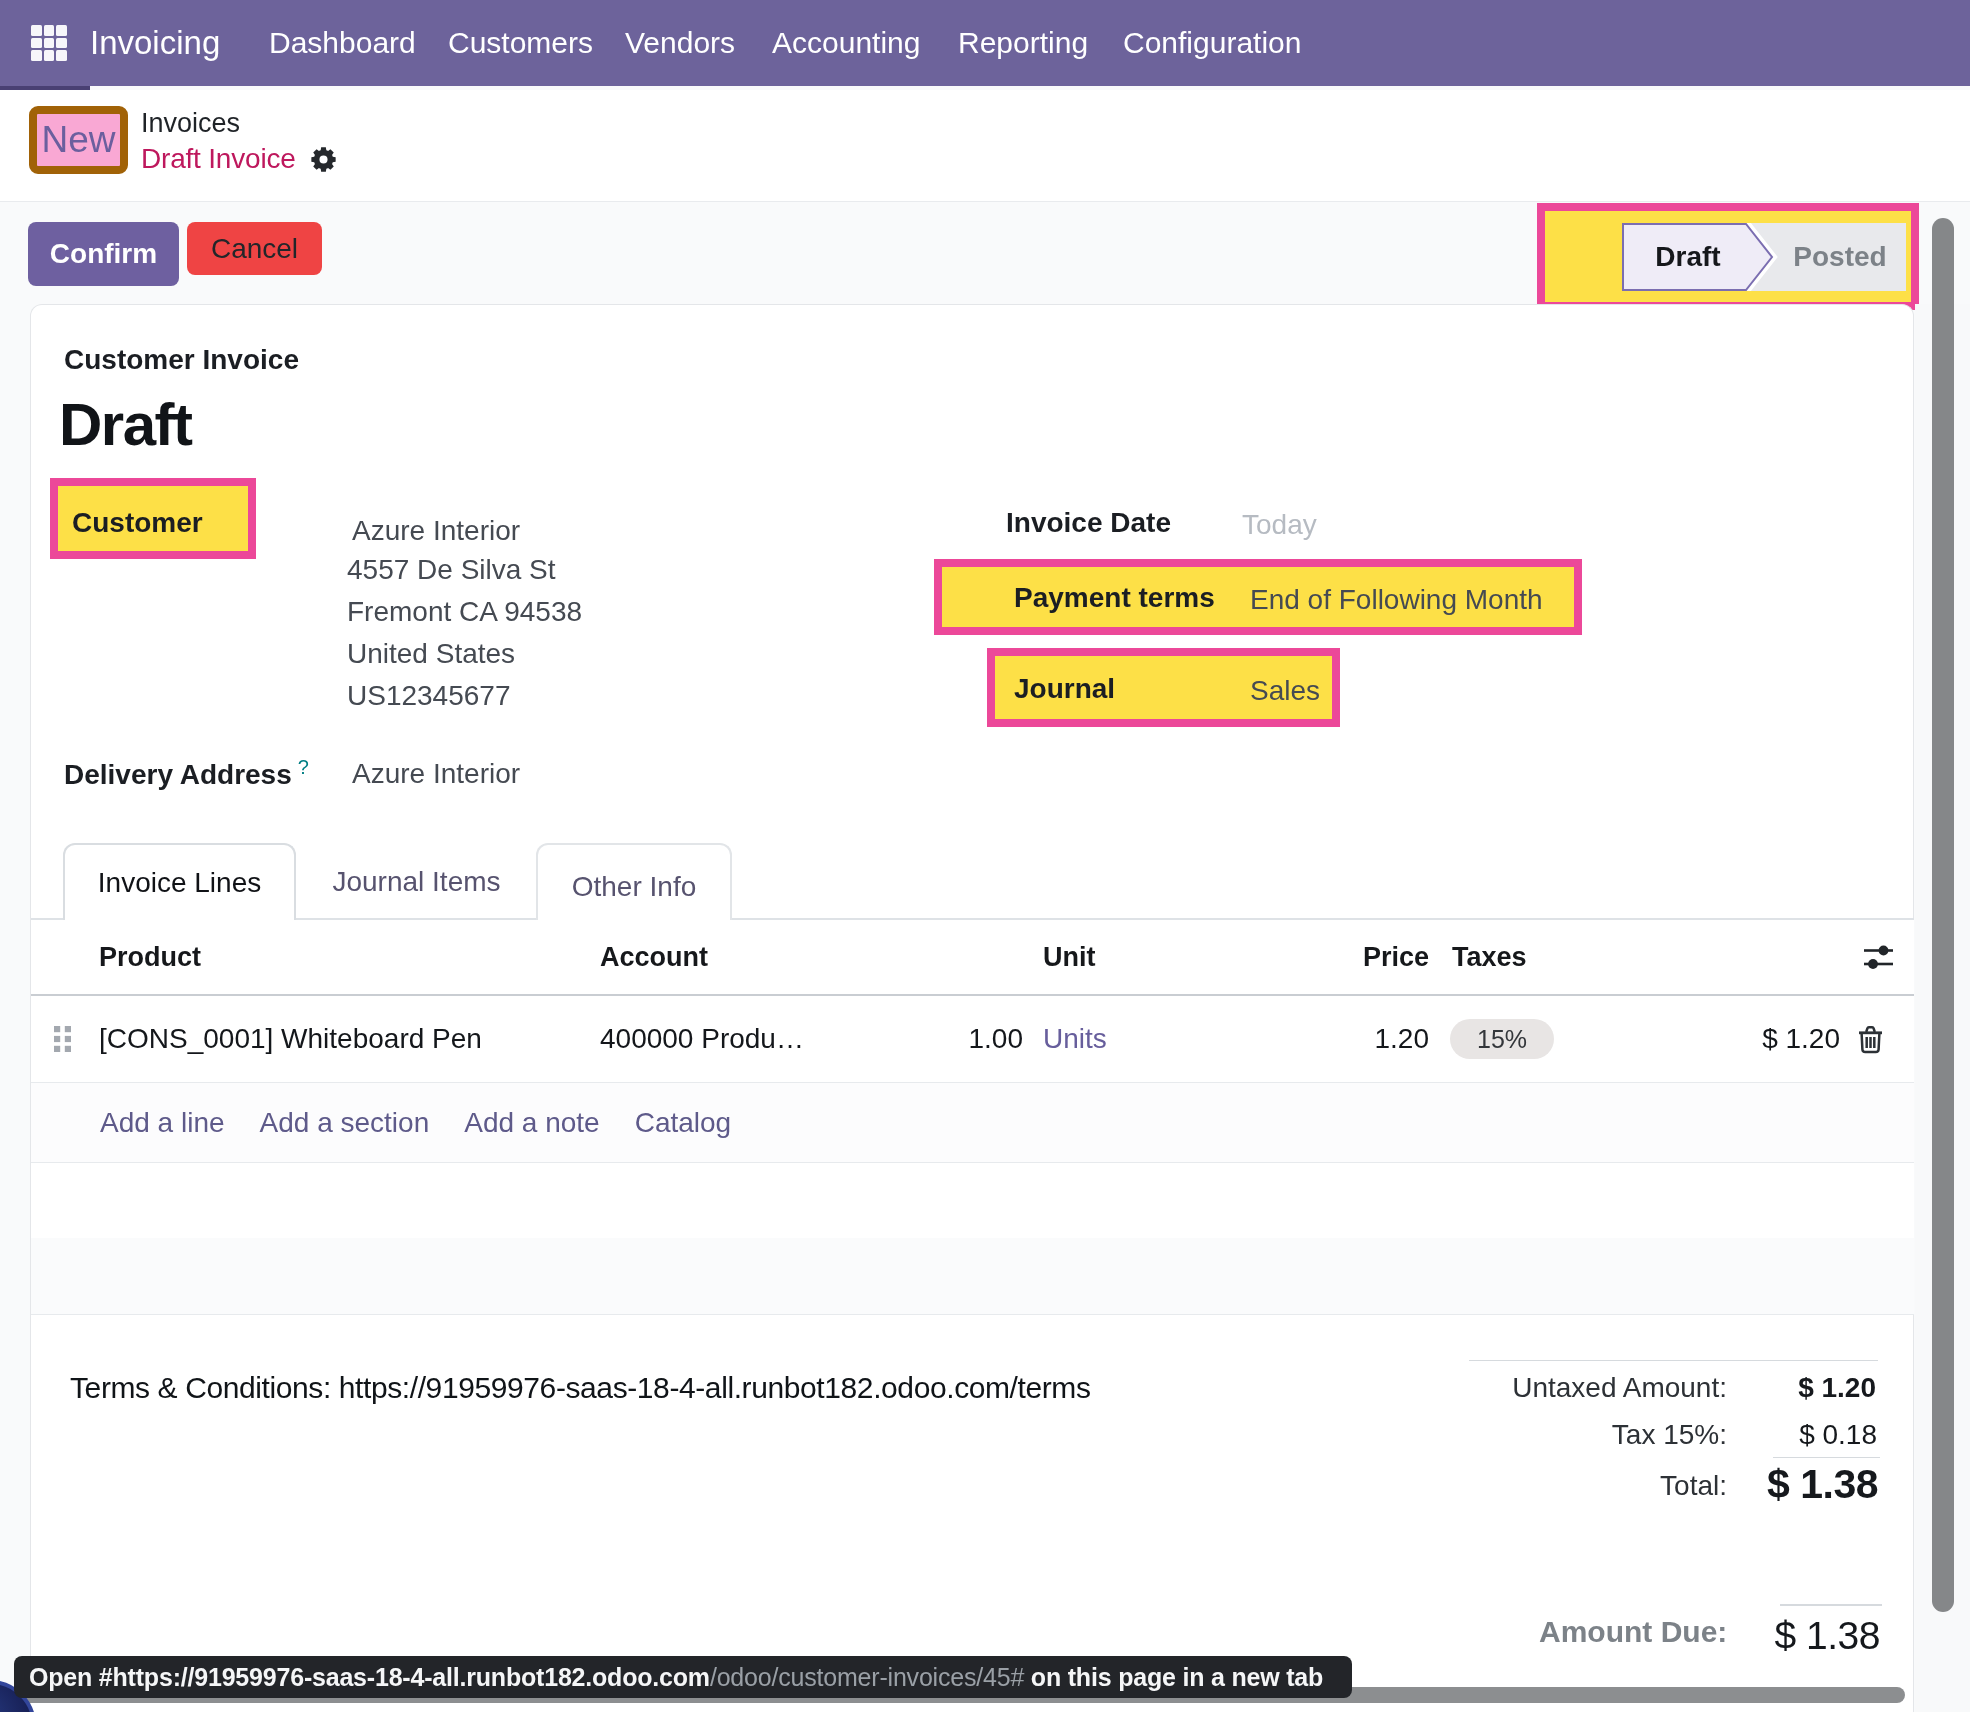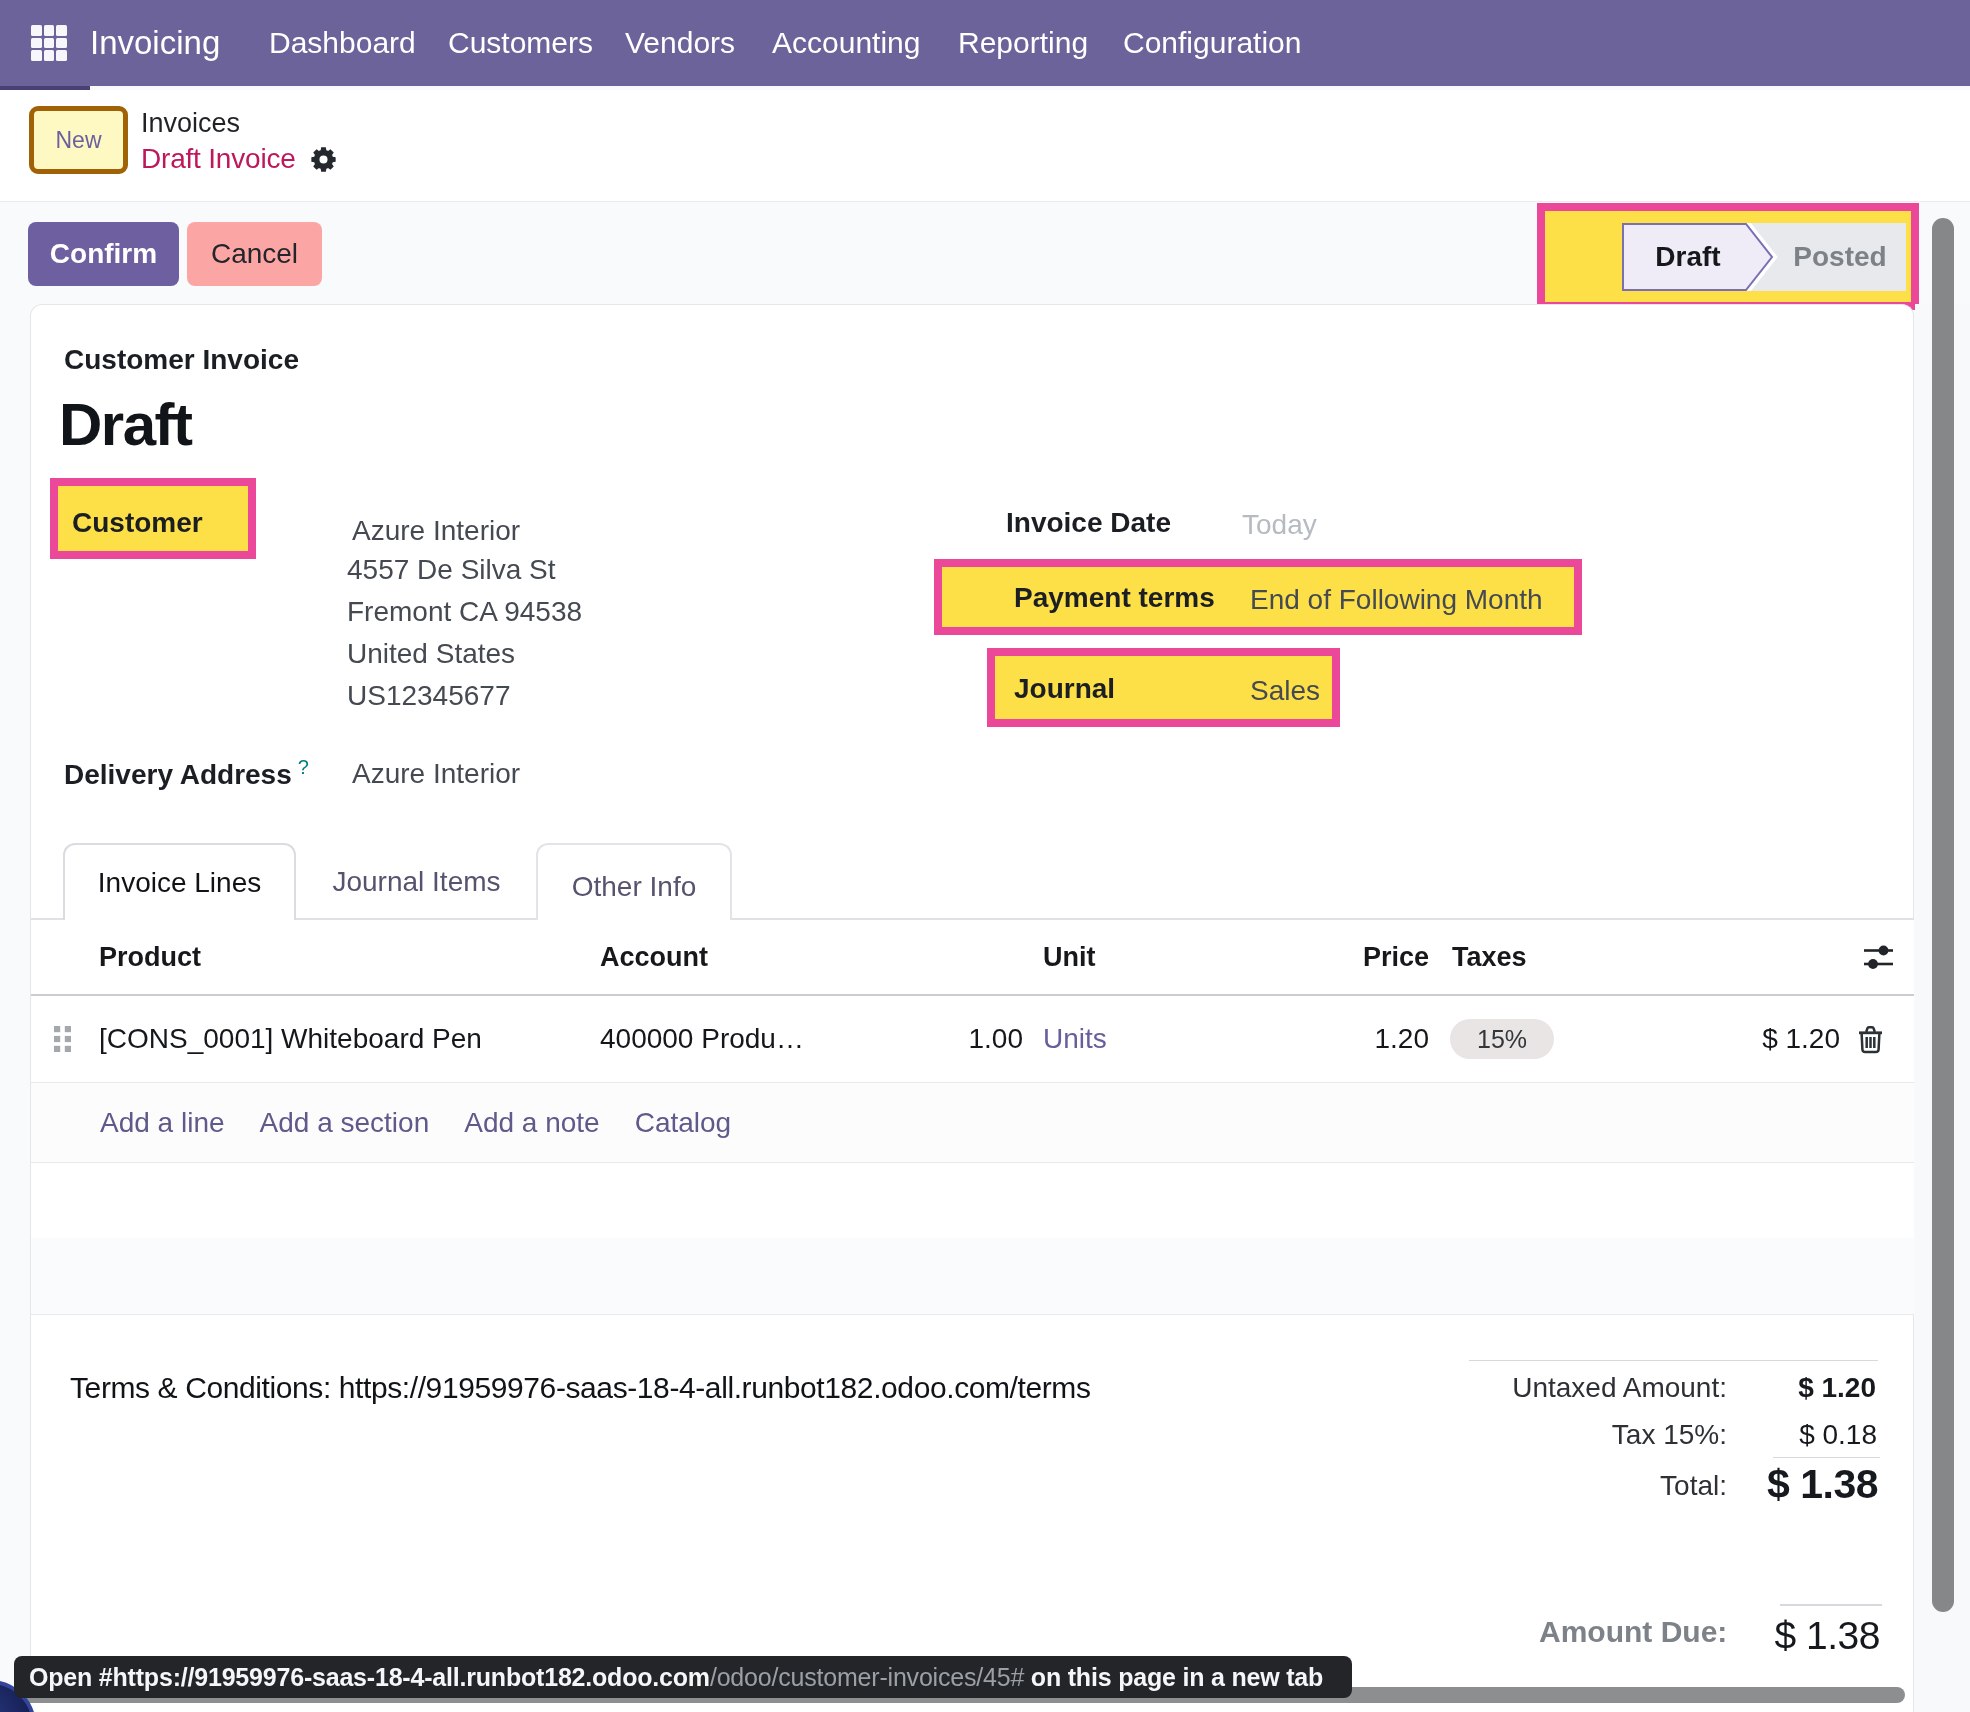--- a/index.html
+++ b/index.html
@@ -10,29 +10,29 @@
   
   .navbar { left:0; top:0; width:1970px; height:86px; background:#6d639b; display:flex; align-items:center; }
   .navbar-underline { left:0; top:86px; width:90px; height:4px; background:#494073; }
   .grid-icon { width:36px; height:36px; margin-left:31px; display:grid; grid-template-columns:repeat(3,1fr); grid-template-rows:repeat(3,1fr); gap:2px; }
   .grid-icon span { background:#f7f6fa; border-radius:1.5px; }
   .brand { color:#fff; font-size:33px; font-weight:500; margin-left:23px; letter-spacing:0; }
   .nav-item { position:absolute; top:0; height:86px; display:flex; align-items:center; color:#fff; font-size:30px; font-weight:400; }
 
   
   .crumb-row { left:0; top:90px; width:1970px; height:112px; background:#fff; border-bottom:1px solid #e9ebee; }
-  .new-btn { left:29px; top:106px; width:99px; height:68px; border:5px solid #a16207; border-radius:9px; background:#fef9c3; color:#6b5f9e; font-size:23px; font-weight:500; display:flex; align-items:center; justify-content:center; }
+  .new-btn { left:29px; top:106px; width:99px; height:68px; border:8px solid #a16207; border-radius:9px; background:#f9a8d4; color:#6b5f9e; font-size:37px; font-weight:500; display:flex; align-items:center; justify-content:center; }
   .crumb-parent { left:141px; top:108px; font-size:27px; font-weight:500; color:#1f2327; }
   .crumb-current { left:141px; top:143px; font-size:28px; letter-spacing:-0.2px; font-weight:400; color:#be185d; display:flex; align-items:center; gap:14px; }
   .gear-icon svg { display:block; }
 
   
   .action-bar { left:0; top:202px; width:1970px; height:102px; background:#f9fafb; }
   .btn-confirm { left:28px; top:222px; width:151px; height:64px; background:#6e60a0; border-radius:8px; color:#fff; font-size:28px; font-weight:600; display:flex; align-items:center; justify-content:center; }
-  .btn-cancel { left:187px; top:222px; width:135px; height:64px; background:#fca5a5; border-radius:8px; color:#22262a; font-size:28px; font-weight:500; display:flex; align-items:center; justify-content:center; }
+  .btn-cancel { left:187px; top:222px; width:135px; height:53px; background:#ef4444; border-radius:8px; color:#22262a; font-size:28px; font-weight:500; display:flex; align-items:center; justify-content:center; }
 
   
   .anno { border:8px solid #ec4899; background:#fde047; }
   .anno-status { left:1537px; top:203px; width:382px; height:107px; }
   .statusbar { left:1622px; top:223px; width:284px; height:68px; }
   .status-posted { position:absolute; left:128px; top:0; width:156px; height:68px; background:#e8e9ec; color:#7c8288; font-size:28px; font-weight:600; display:flex; align-items:center; justify-content:center; padding-left:24px; }
   .status-draft { position:absolute; left:0; top:0; width:150px; height:68px; }
   .status-draft svg { position:absolute; left:0; top:0; }
   .status-draft span { position:absolute; left:8px; top:0; width:116px; height:68px; display:flex; align-items:center; justify-content:center; color:#16181c; font-size:28px; font-weight:600; }
 

